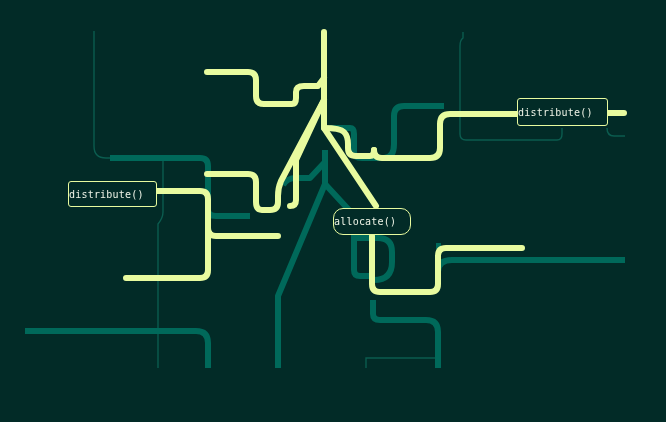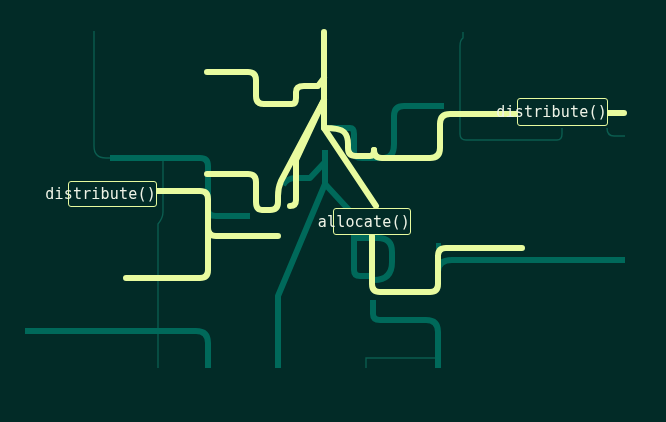--- a/index.html
+++ b/index.html
@@ -11,23 +11,23 @@
       font-family: "DejaVu Sans Mono", "Liberation Mono", monospace;
     }
     #stage { position: absolute; left: 0; top: 0; width: 666px; height: 422px; }
     svg { position: absolute; left: 0; top: 0; }
     .node {
       position: absolute;
       background: #022b27;
       border: 1px solid #e8fb9f;
       border-radius: 3px;
       color: #eef3e6;
-      font-size: 15px;
+      font-size: 10px;
       letter-spacing: 0.2px;
-      display: flex; align-items: center; justify-content: flex-end;
+      display: flex; align-items: center; justify-content: flex-start;
       box-sizing: border-box;
       white-space: nowrap;
       cursor: pointer;
     }
   </style>
 </head>
 <body>
 
 <div id="stage">
   <svg width="666" height="422" viewBox="0 0 666 422">
@@ -64,20 +64,20 @@
       <path d="M156 191 H200 Q208 191 208 199 V228 Q208 236 216 236 H278 Q272 236 270 236"></path>
       <path d="M208 228 V270 Q208 278 200 278 H126"></path>
       <path d="M372 236 V284 Q372 292 380 292 H430 Q438 292 438 284 V256 Q438 248 446 248 H522"></path>
     </g>
   </svg>
 
   <div class="node" style="left:68px; top:181px; width:89px; height:26px;">
     <span>distribute()</span>
   </div>
 
-  <div class="node" style="left:333px; top:208px; width:78px; height:27px;">
+  <div class="node" style="left:333px; top:208px; width:78px; height:27px;border-radius:10px;">
     <span>allocate()</span>
   </div>
 
   <div class="node" style="left:517px; top:98px; width:91px; height:28px;">
     <span>distribute()</span>
   </div>
 </div>
 
 </body></html>

